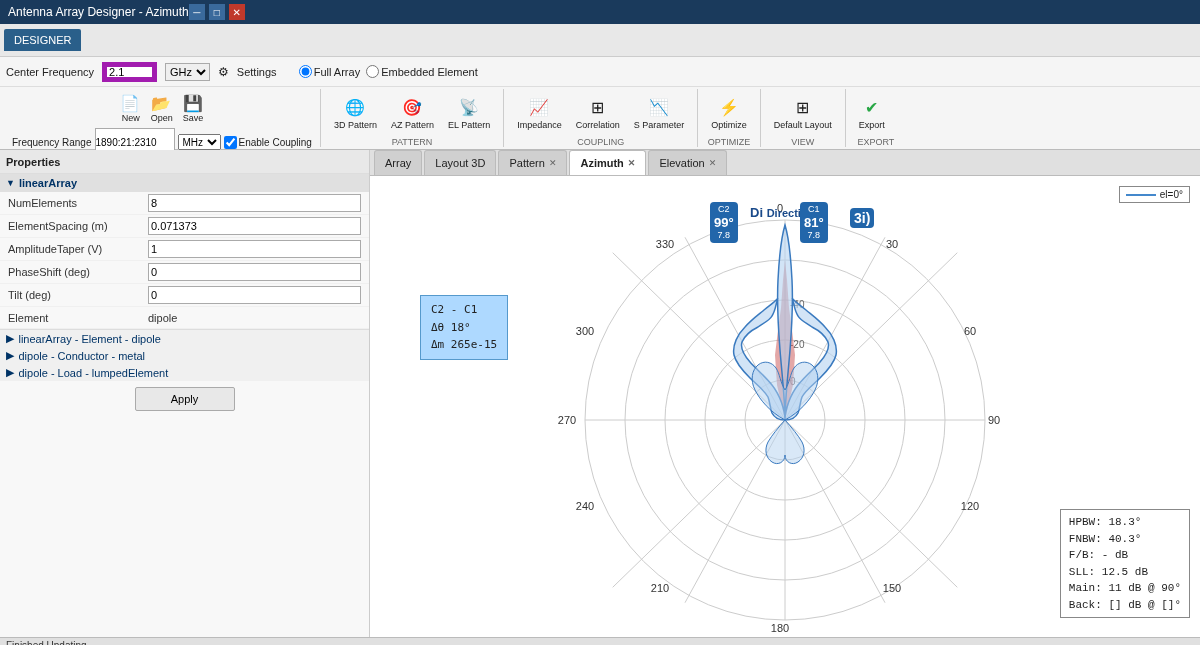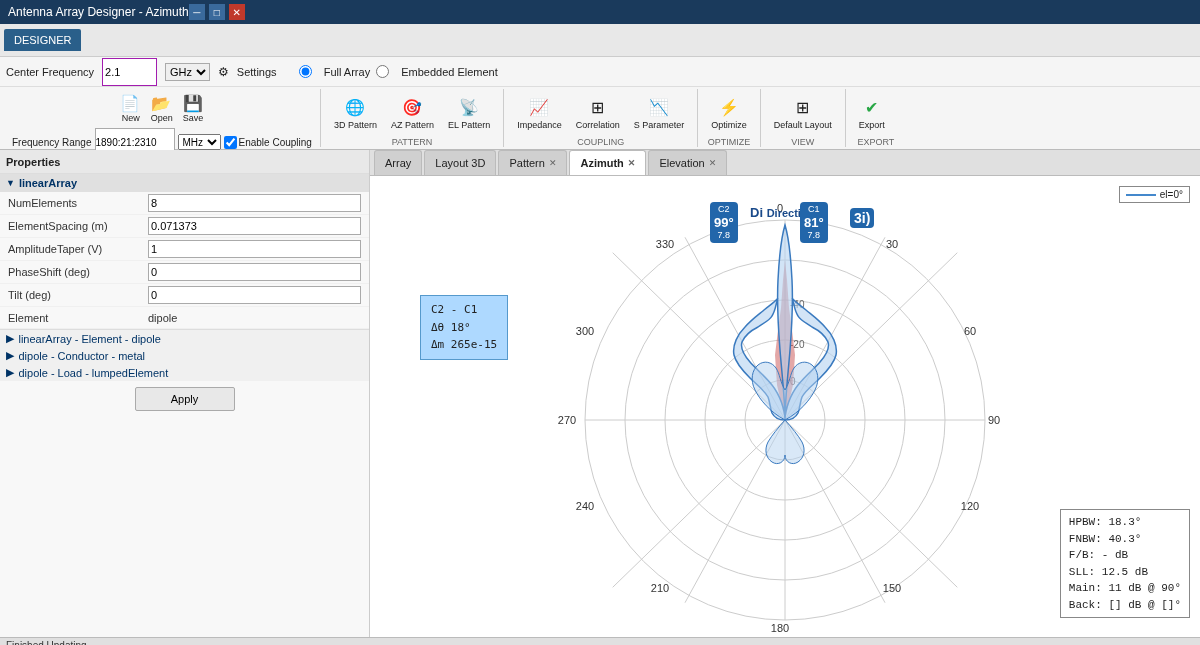--- a/index.html
+++ b/index.html
@@ -59,27 +59,27 @@
     #ribbon-top {
       display: flex;
       align-items: center;
       padding: 3px 6px;
       gap: 8px;
       border-bottom: 1px solid #ddd;
       height: 30px;
     }
     #ribbon-top label { font-size: 11px; }
     #ribbon-top input[type="text"] {
-      width: 60px; height: 28px; font-size: 11px; border: 1px solid #a21caf; padding: 0 2px;
+      width: 60px; height: 20px; font-size: 11px; border: 5px solid #a21caf; padding: 0 2px;
     }
     #ribbon-top select {
       height: 18px; font-size: 11px; border: 1px solid #aaa;
     }
     .radio-group { display: flex; gap: 6px; align-items: center; }
-    .radio-group label { display: flex; align-items: center; gap: 12px; cursor: pointer; }
+    .radio-group label { display: flex; align-items: center; gap: 2px; cursor: pointer; }
 
     #ribbon-main {
       display: flex;
       align-items: stretch;
       padding: 2px 4px;
       height: 62px;
     }
     .ribbon-section {
       display: flex;
       flex-direction: column;

